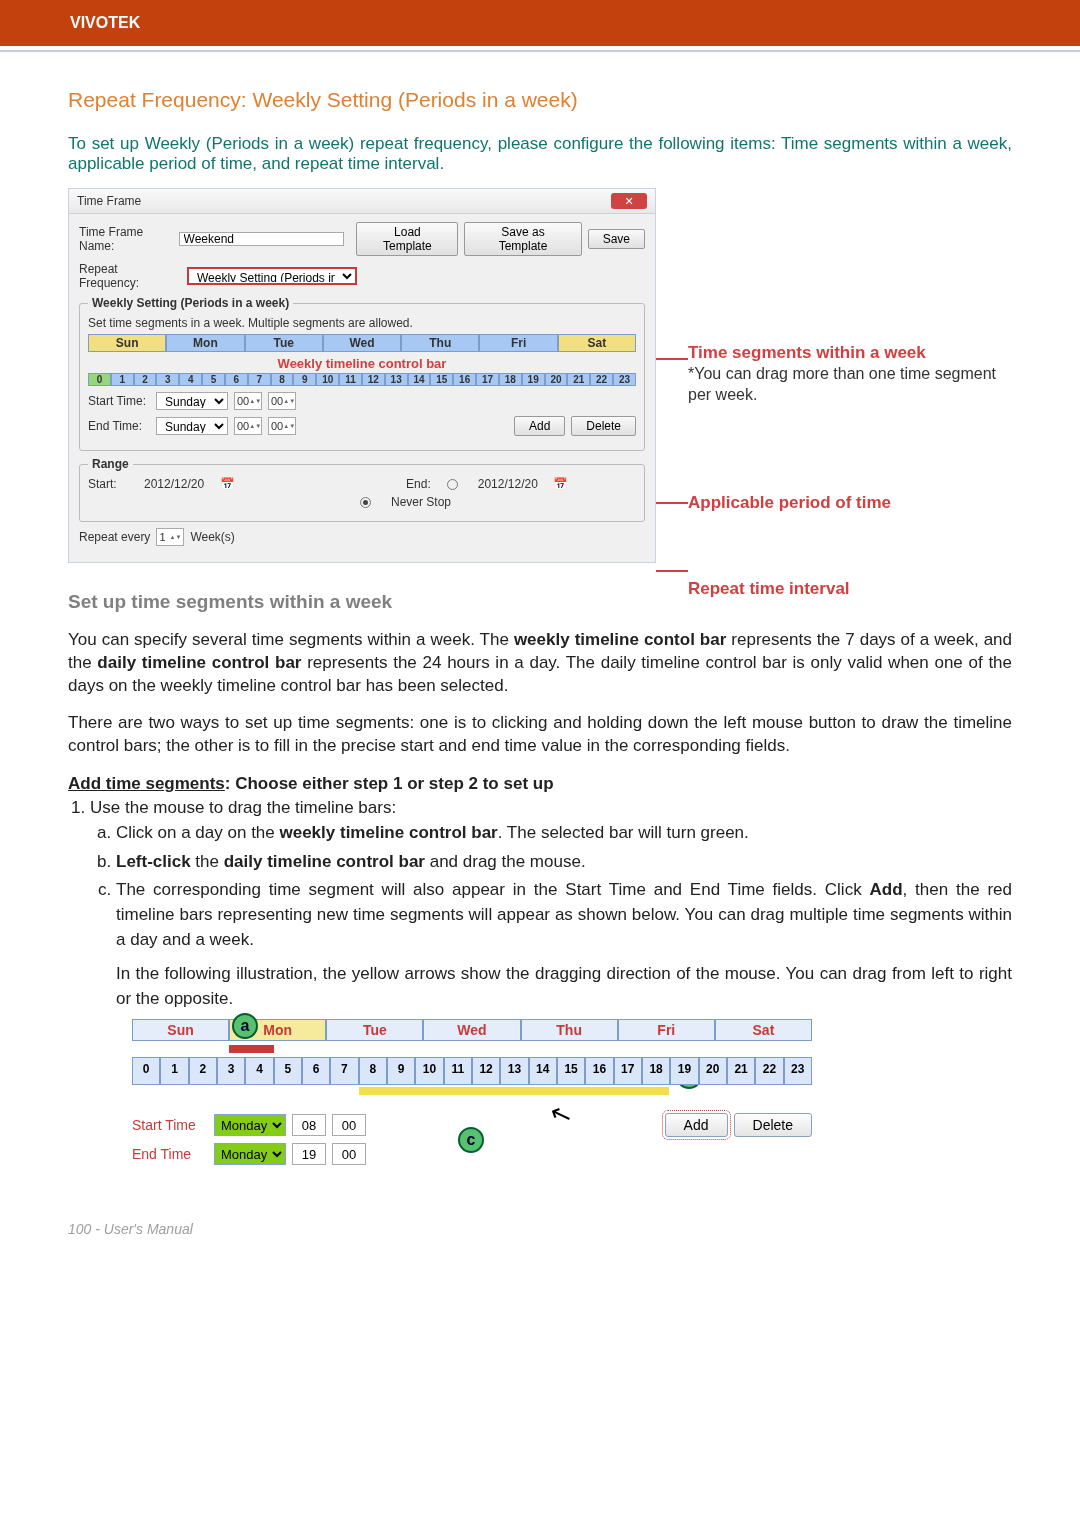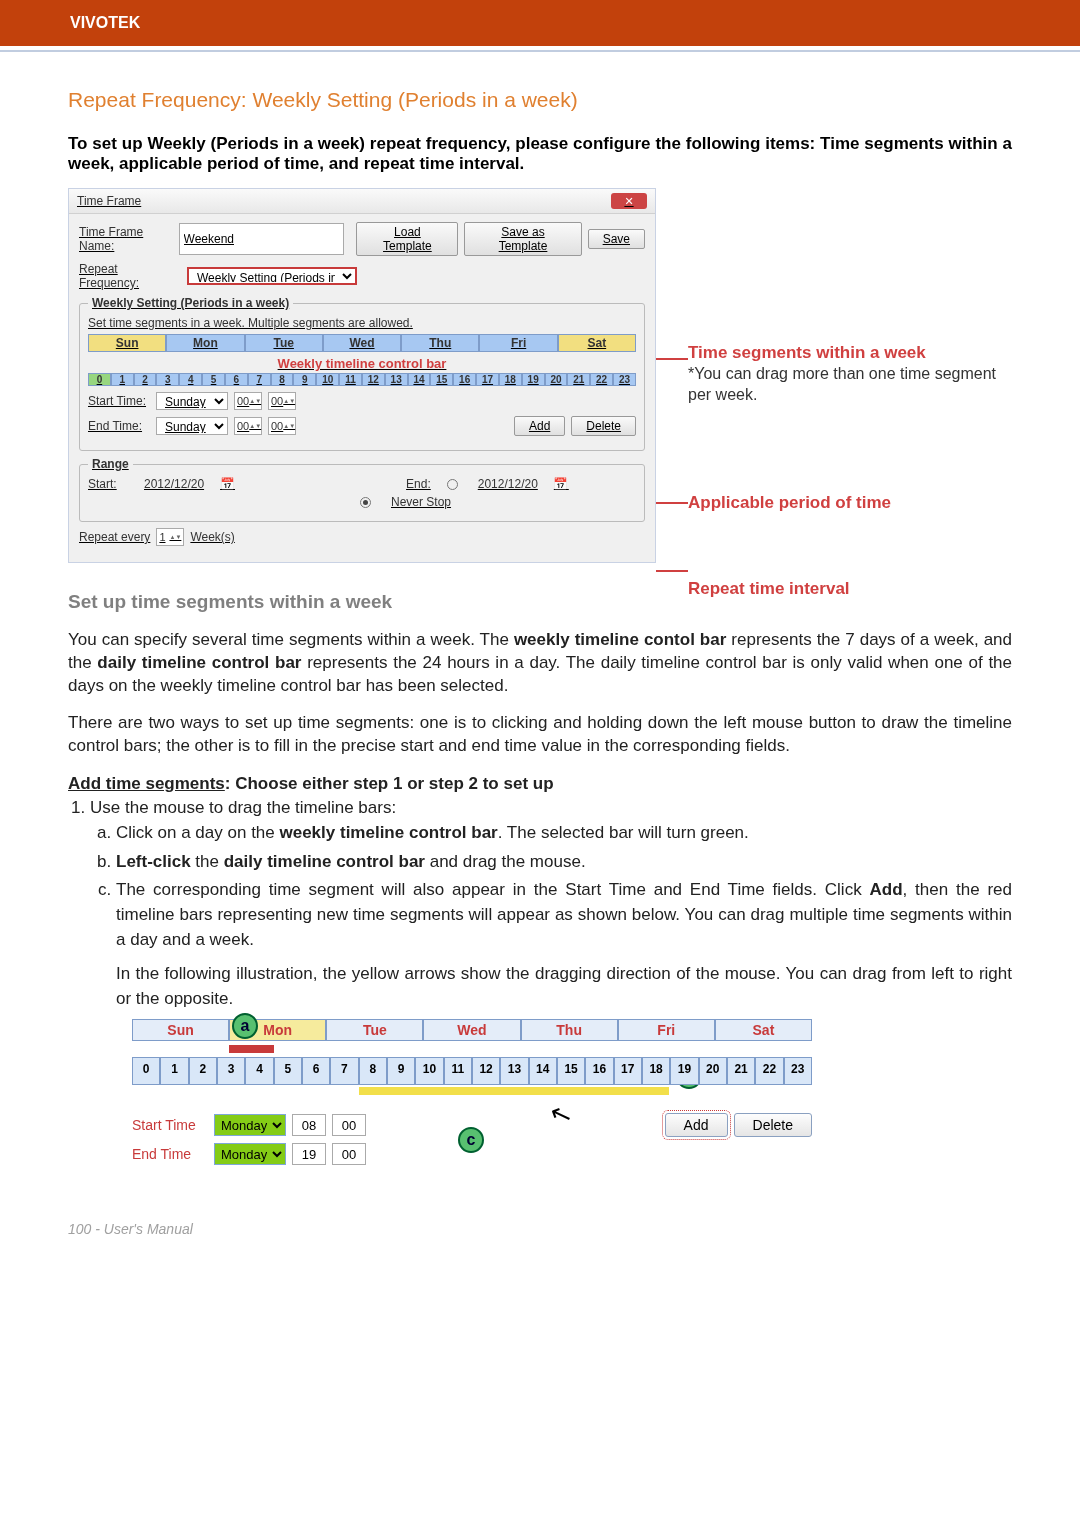--- a/index.html
+++ b/index.html
@@ -2,33 +2,33 @@
 <html><head>
 <meta charset="utf-8">
 <style>
   * { box-sizing: border-box; margin: 0; padding: 0; }
   body { font-family: Arial, Helvetica, sans-serif; background: #fff; width: 1080px; }
   .page { padding: 0; width: 1080px; }
   .topbar { background: #c2410c; color: #fff; padding: 14px 30px 14px 70px; font-size: 16px; font-weight: bold; }
   .toprule { height: 2px; background: #c1cde0; margin-top: 4px; }
   .content { padding: 36px 68px 20px 68px; }
   h2.orange { color: #e08030; font-size: 21px; font-weight: normal; margin-bottom: 22px; }
-  p.intro { font-size: 17px; color: #000000; margin-bottom: 14px; text-align: justify; font-weight: bold; }
-
-  .figwrap { position: relative; margin: 0 0 18px 0; text-decoration: underline; }
+  p.intro { font-size: 17px; color: #0f766e; margin-bottom: 14px; text-align: justify; }
+
+  .figwrap { position: relative; margin: 0 0 18px 0; }
 
   
   .dialog { width: 588px; border: 1px solid #c9d2e4; background: #f0f0f0; font-size: 12px; color: #333; position: relative; }
   .dialog .titlebar { background: linear-gradient(#fafafa,#e8e8e8); border-bottom: 1px solid #d0d0d0; padding: 4px 8px; font-size: 12px; display:flex; justify-content:space-between; align-items:center;}
   .dialog .titlebar .close { background:#c44; color:#fff; width:36px; height:16px; border-radius:3px; text-align:center; font-size:11px; line-height:16px;}
   .dialog .inner { padding: 8px 10px 10px 10px; }
   .row { display:flex; align-items:center; gap:6px; margin-bottom:6px; }
   .lab { width: 102px; display:inline-block; }
   input.txt, select.sel { background:#fff; border:1px solid #aaa; padding:1px 4px; font-size:12px; }
-  input.txt { width:180px; height:32px;}
+  input.txt { width:180px; height:14px;}
   select.sel { height:18px; width:170px;}
   .btn { background: linear-gradient(#fafafa,#e0e0e0); border:1px solid #999; border-radius:2px; padding:2px 14px; font-size:12px; }
   .spin { width:28px; height:18px; border:1px solid #aaa; background:#fff; display:inline-flex; align-items:center; justify-content:space-between; padding:0 2px; font-size:11px;}
   .spin .arrows { display:flex; flex-direction:column; font-size:6px; line-height:5px; color:#666;}
 
   fieldset { border:1px solid #bbb; border-radius:3px; padding:6px 8px 8px 8px; margin-top:6px; }
   legend { font-size:12px; font-weight:bold; padding:0 4px; }
   .note { font-size:12px; margin-bottom:4px;}
 
   

